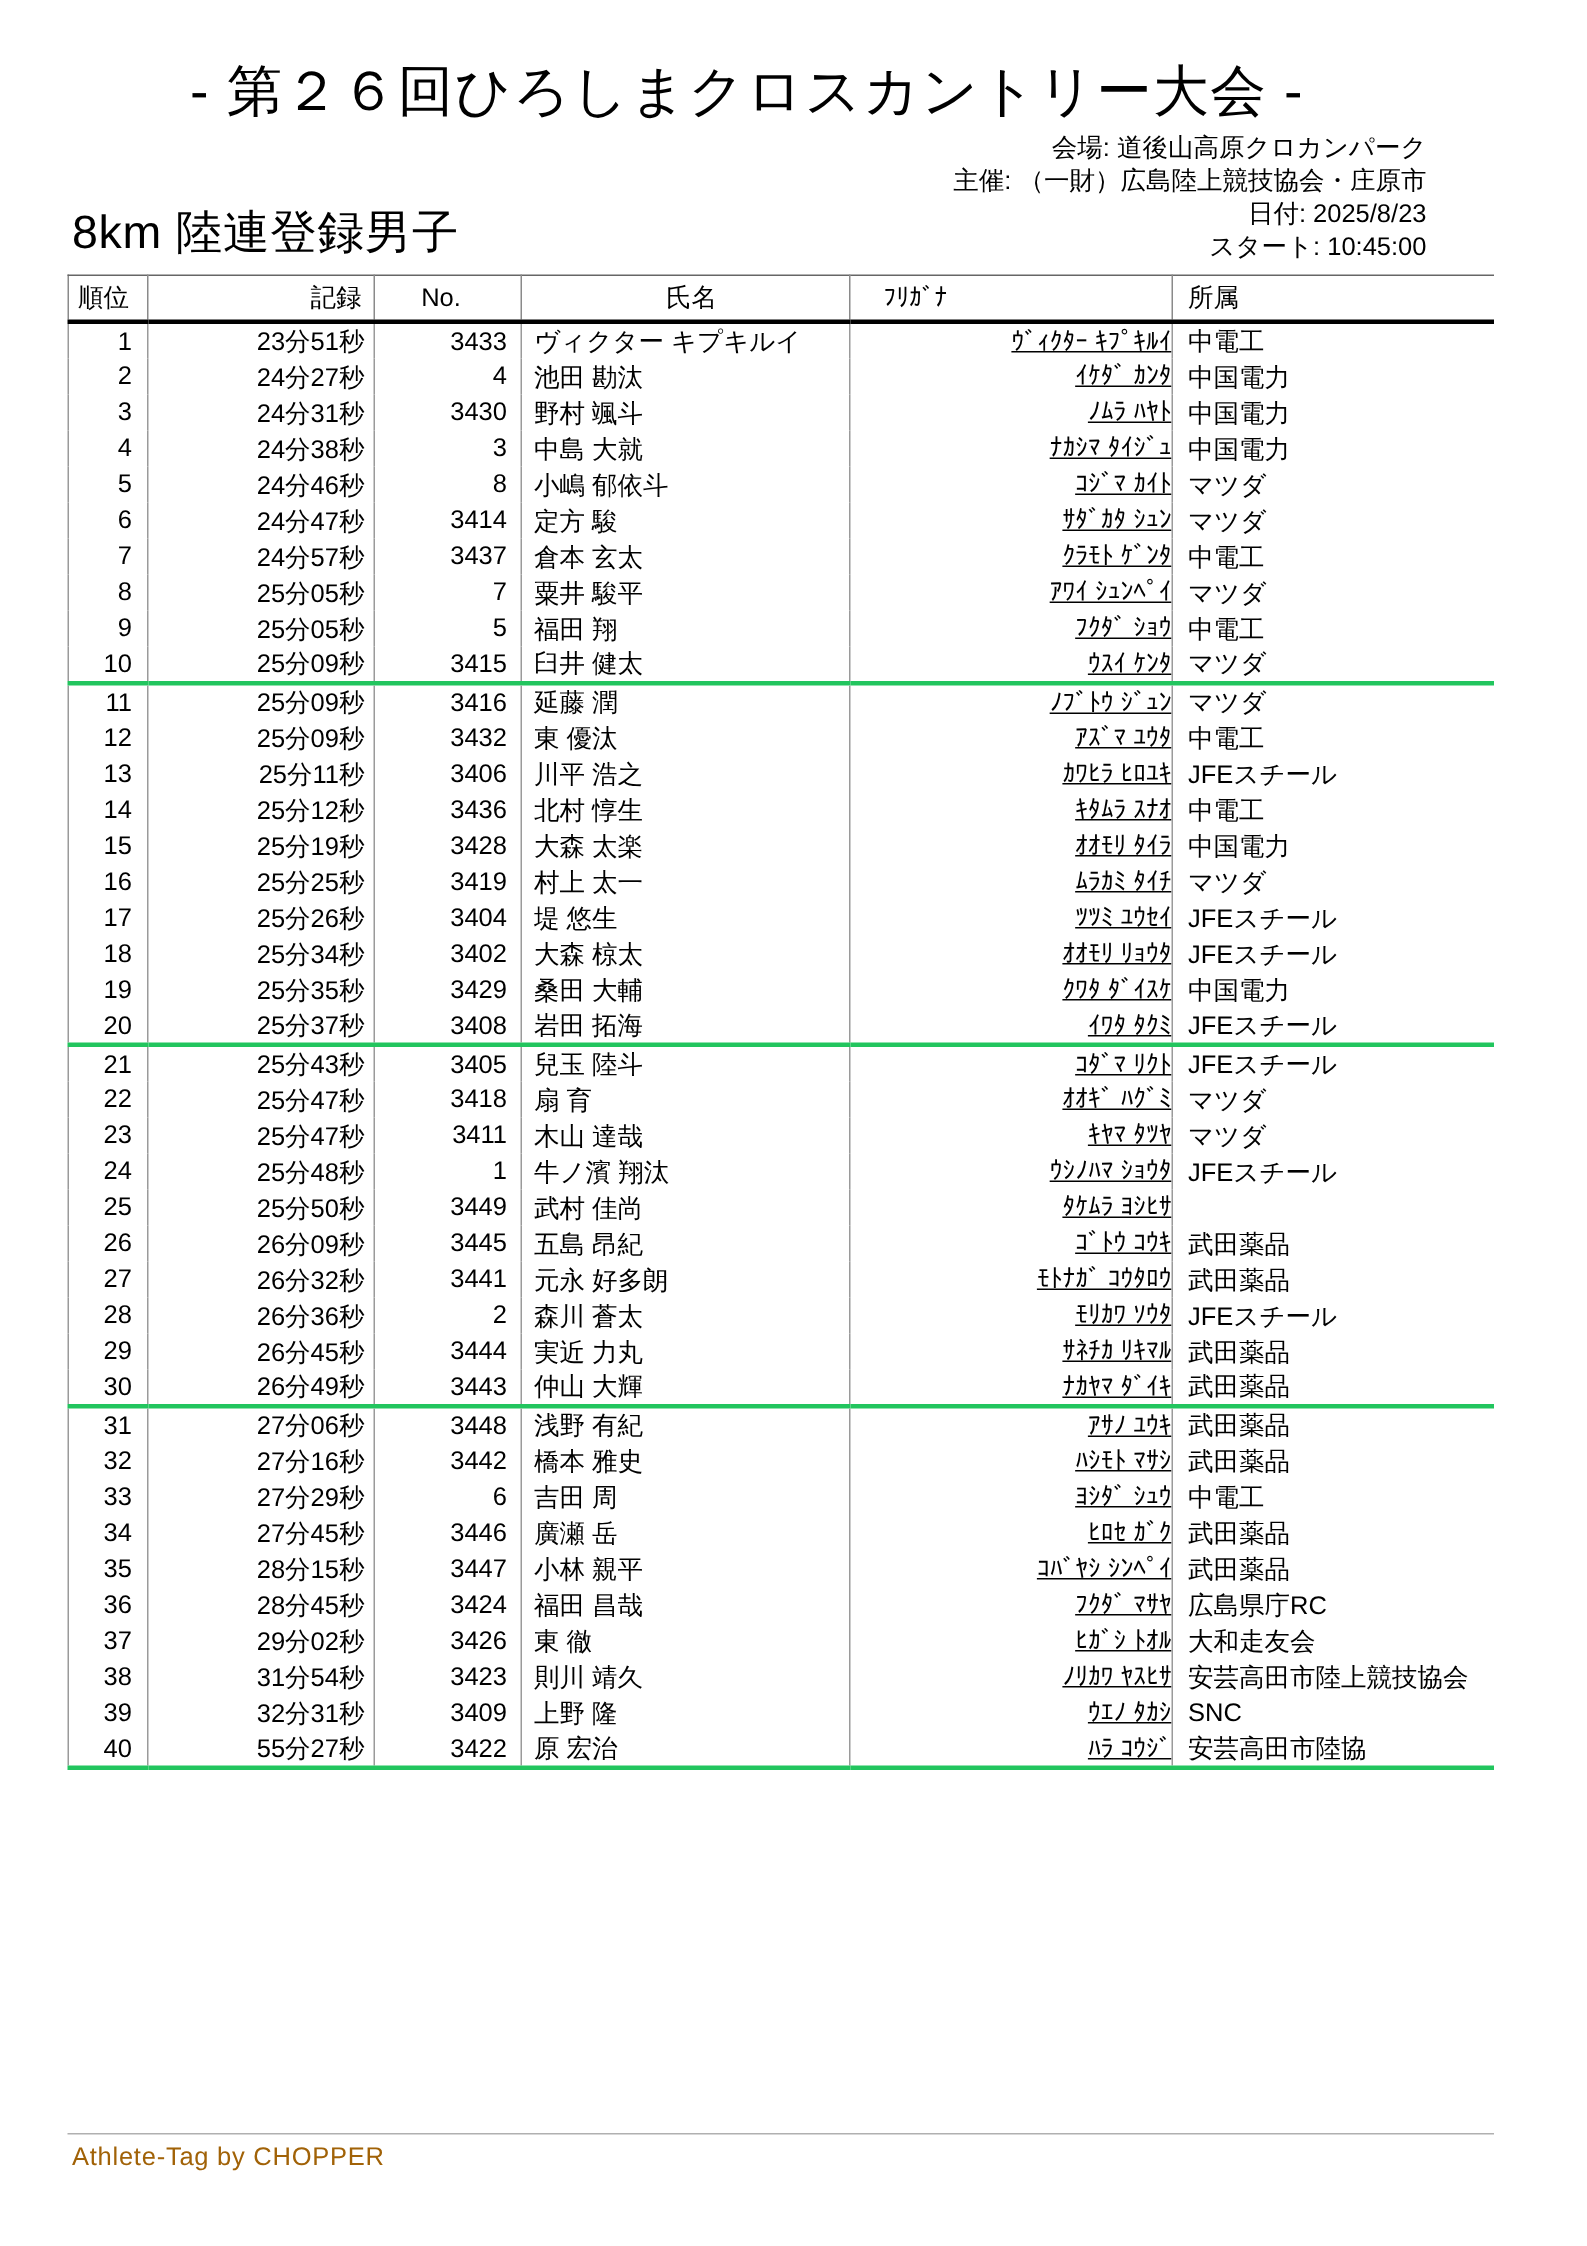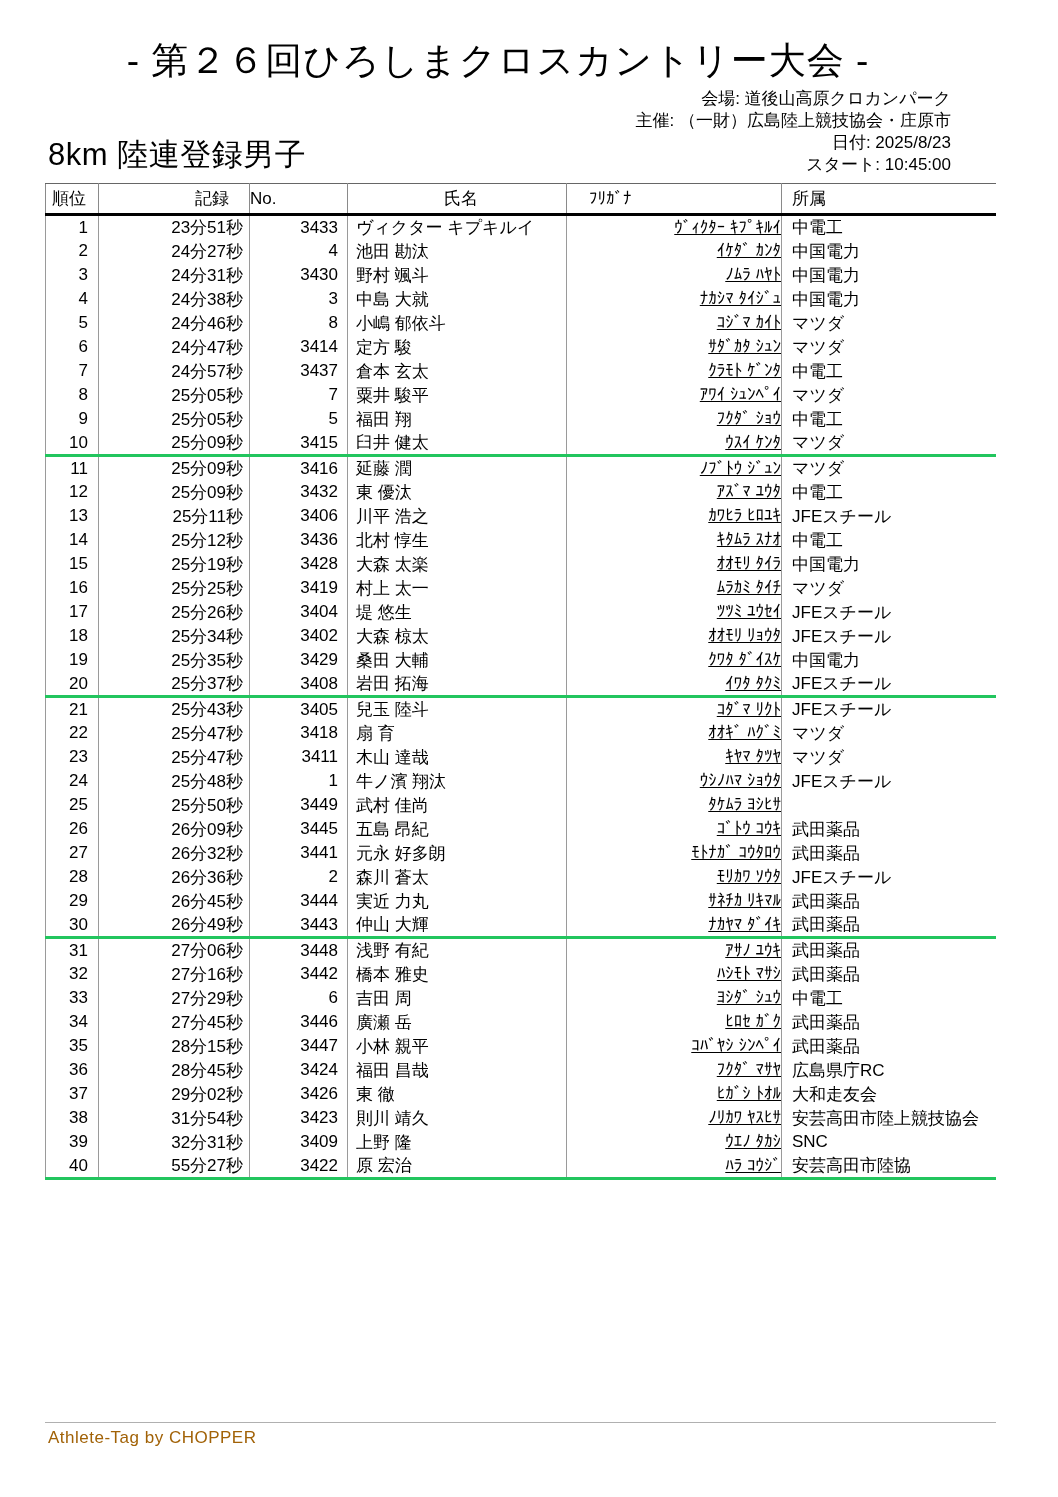--- a/index.html
+++ b/index.html
@@ -45,22 +45,22 @@
   .results-table tr.group-end td { border-bottom:3px solid #22c55e; }
 
   .c-rank  { text-align:right; padding-right:10px; }
   .c-time  { text-align:right; padding-right:6px; }
   .c-no    { text-align:right; padding-right:9px; }
   .c-name  { text-align:left;  padding-left:8px; }
   .c-kana  { text-align:right;  padding-left:9px;text-decoration:underline; }
   .c-team  { text-align:left;  padding-left:10px; }
 
   .h-rank { text-align:left;  padding-left:6px; }
-  .h-time { text-align:right; padding-right:20px; }
-  .h-no   { text-align:left; padding-right:9px;margin-top:28px; }
+  .h-time { text-align:right; padding-right:8px; }
+  .h-no   { text-align:center; padding-right:9px;margin-top:28px; }
   .h-name { text-align:center;  padding-left:8px;font-family:Liberation Serif, serif; }
   .h-kana { text-align:left;  padding-left:22px; }
   .h-team { text-align:left;  padding-left:10px;margin-top:12px; }
 
   .footer-line {
     position:absolute; top:1422px; left:45px; width:968px;
     border-top:1px solid #b0b0b0;
   }
   .footer-text {
     position:absolute; top:1428px; left:48px;

